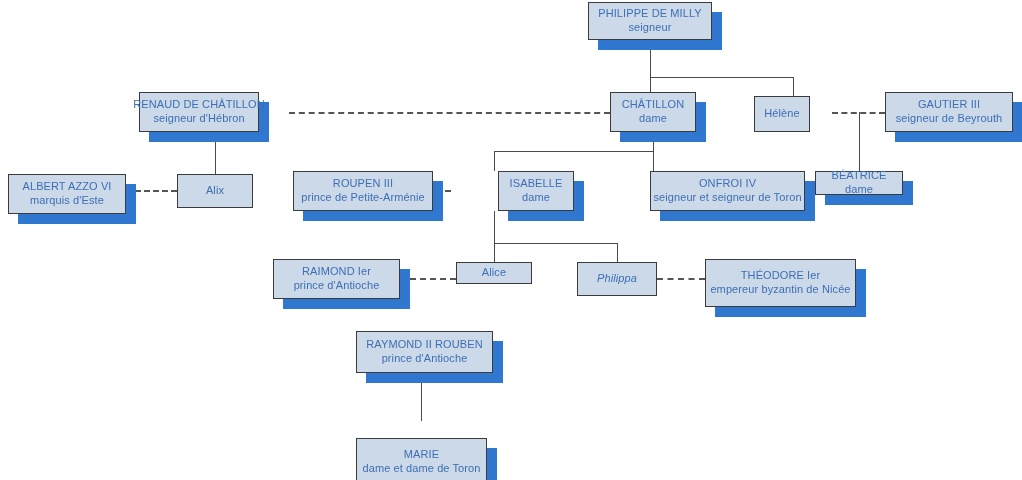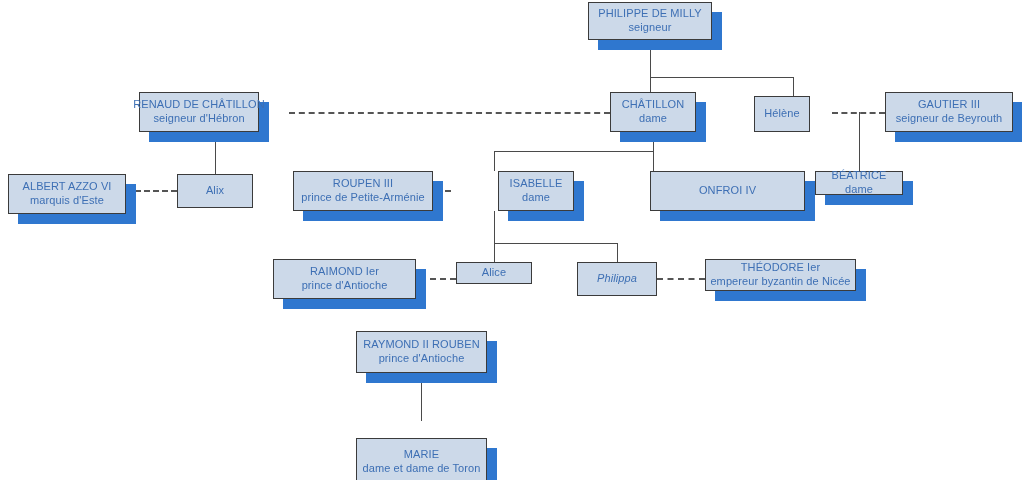--- a/index.html
+++ b/index.html
@@ -156,54 +156,55 @@
         <div class="shadow"></div>
         <div class="box">
           <div class="ttl">ISABELLE</div>
           <div class="sub">dame</div>
         </div>
       </div>
       <div class="node" style="left: 610px; top: 171px; width: 155px; height: 40px; margin-left: 40px;">
         <div class="shadow"></div>
         <div class="box">
           <div class="ttl">ONFROI IV</div>
+          <div class="sub">seigneur et seigneur de Toron</div>
         </div>
       </div>
       <div class="node" style="left: 815px; top: 171px; width: 88px; height: 24px;">
         <div class="shadow"></div>
         <div class="box">
           <div class="ttl">BÉATRICE</div>
           <div class="sub">dame</div>
         </div>
       </div>
-      <div class="node" style="left: 273px; top: 259px; width: 143px; height: 40px;">
+      <div class="node" style="left: 273px; top: 259px; width: 127px; height: 40px;">
         <div class="shadow"></div>
         <div class="box">
           <div class="ttl">RAIMOND Ier</div>
           <div class="sub">prince d'Antioche</div>
         </div>
       </div>
       <div class="node noshadow" style="left: 456px; top: 262px; width: 76px; height: 22px;">
         <div class="box">
           <div class="ttl">Alice</div>
         </div>
       </div>
       <div class="node noshadow" style="left: 577px; top: 262px; width: 80px; height: 34px; font-style: italic;">
         <div class="box">
           <div class="ttl">Philippa</div>
         </div>
       </div>
-      <div class="node" style="left: 705px; top: 259px; width: 151px; height: 32px;">
+      <div class="node" style="left: 705px; top: 259px; width: 151px; height: 48px;">
         <div class="shadow"></div>
         <div class="box">
           <div class="ttl">THÉODORE Ier</div>
           <div class="sub">empereur byzantin de Nicée</div>
         </div>
       </div>
-      <div class="node" style="left: 356px; top: 331px; width: 131px; height: 42px;">
+      <div class="node" style="left: 356px; top: 331px; width: 131px; height: 42px; padding-left: 6px;">
         <div class="shadow"></div>
         <div class="box">
           <div class="ttl">RAYMOND II ROUBEN</div>
           <div class="sub">prince d'Antioche</div>
         </div>
       </div>
       <div class="node" style="left: 356px; top: 438px; width: 131px; height: 48px;">
         <div class="shadow"></div>
         <div class="box">
           <div class="ttl">MARIE</div>

